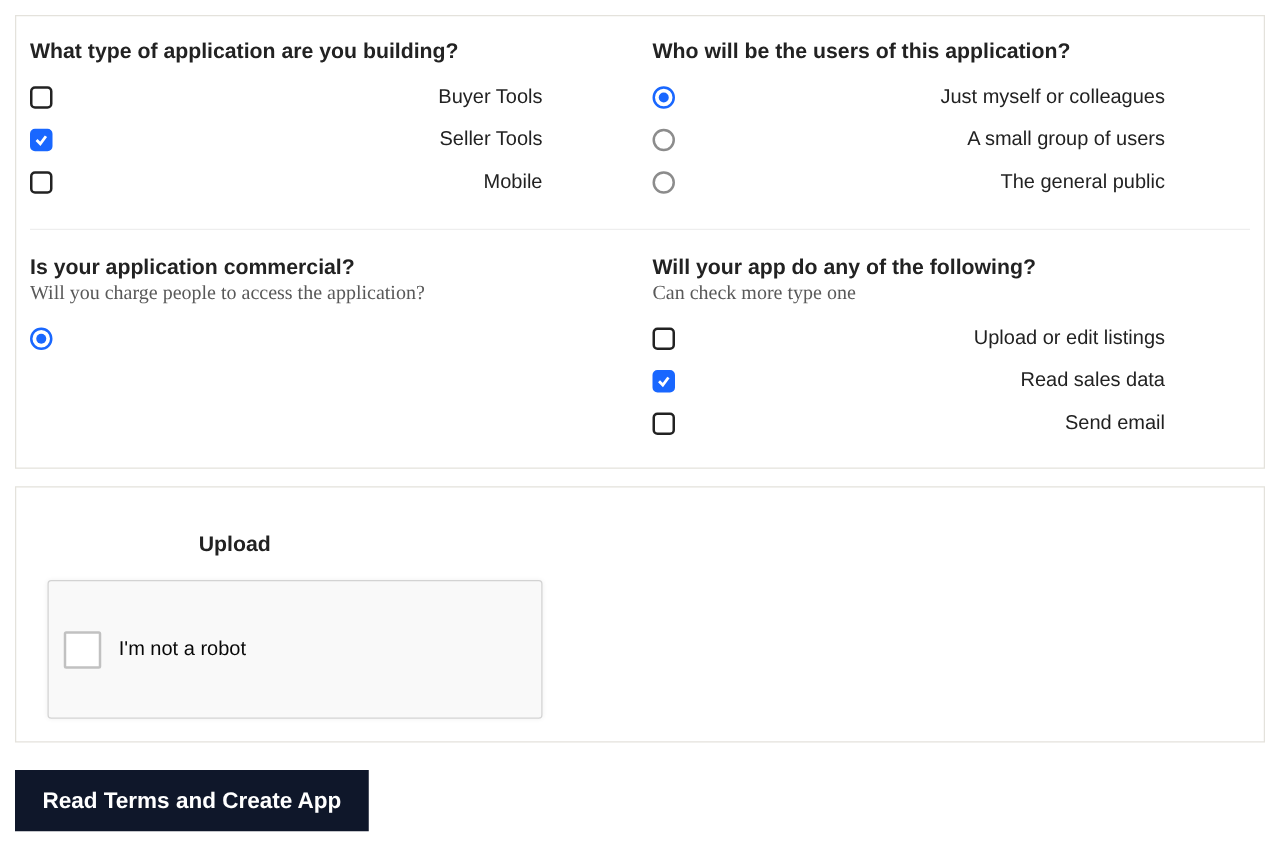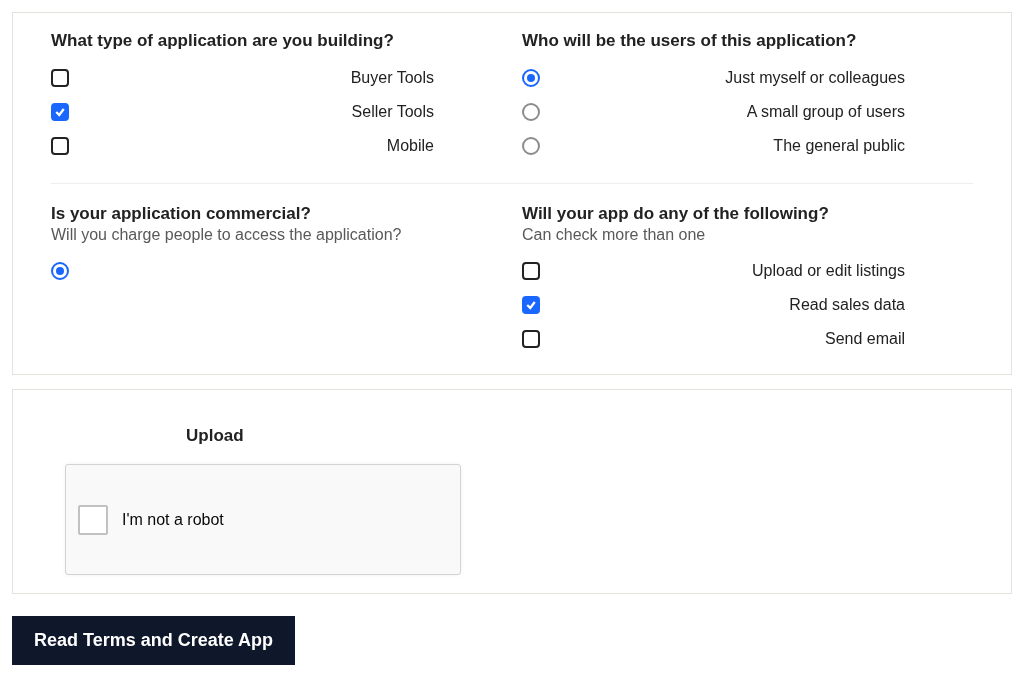--- a/index.html
+++ b/index.html
@@ -7,21 +7,21 @@
     margin: 0;
     padding: 12px;
     font-family: -apple-system, BlinkMacSystemFont, "Segoe UI", Helvetica, Arial, sans-serif;
     color: #222;
     background: #fff;
     font-size: 16px;
   }
   .panel {
     border: 1px solid #e4e2dc;
     background: #fff;
-    padding: 18px 38px;
+    padding: 18px 11px;
     margin-bottom: 14px;
   }
   .grid {
     display: flex;
     gap: 0;
   }
   .col {
     flex: 1;
     min-width: 0;
     padding-right: 20px;
@@ -30,20 +30,21 @@
   .q-title {
     font-weight: 700;
     font-size: 17px;
     color: #222;
     margin-bottom: 2px;
   }
   .q-sub {
     color: #595959;
     font-size: 16px;
     margin-bottom: 6px;
+    font-family: Liberation Serif, serif;
   }
   .options {
     margin-top: 10px;
   }
   .opt-row {
     display: flex;
     align-items: flex-end;
     margin: 8px 0;
     min-height: 26px;
   }
@@ -238,21 +239,21 @@
               <span class="rd checked">
                 <span class="dot"></span>
               </span>
             </div>
         </div>
       </div>
     </div>
 
     <div class="col">
       <div class="q-title">Will your app do any of the following?</div>
-      <div class="q-sub">Can check more than one</div>
+      <div class="q-sub">Can check more type one</div>
       <div class="options">
         <div class="opt-row">
           <div class="opt-ctrl">
               <span class="cb"></span>
             </div>
           <div class="opt-label">Upload or edit listings</div>
         </div>
         <div class="opt-row">
           <div class="opt-ctrl">
               <span class="cb checked">

